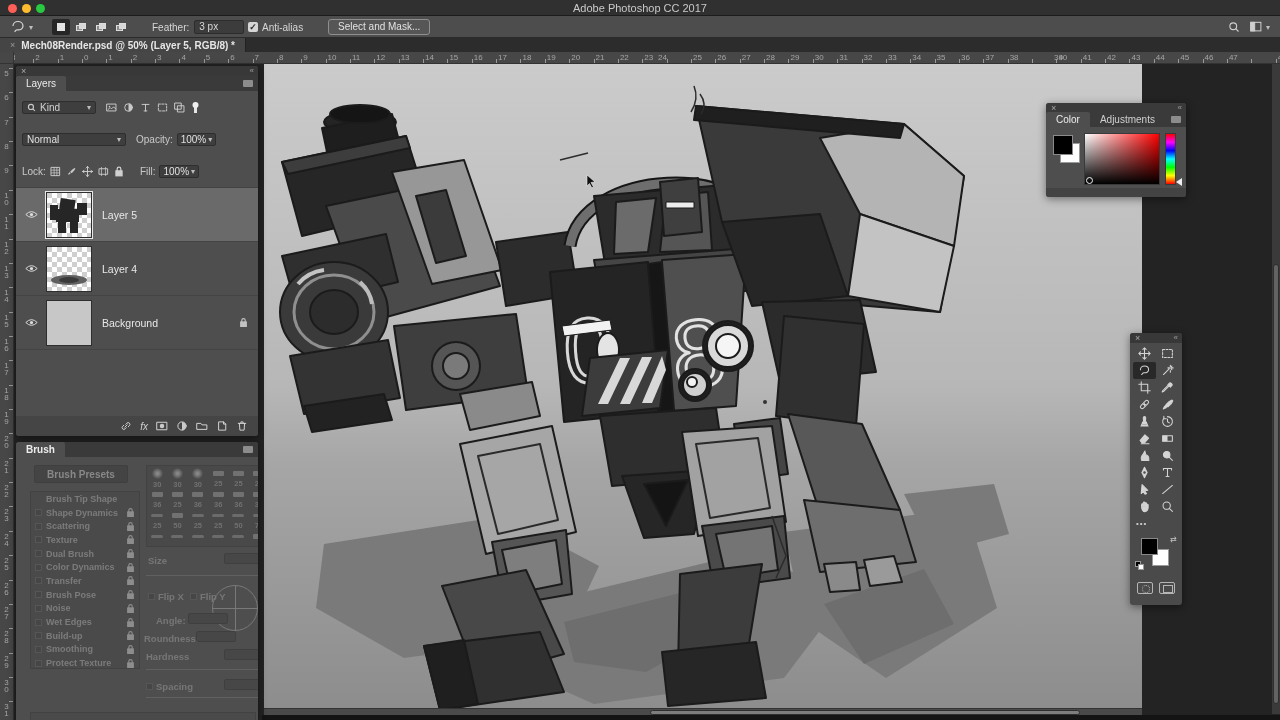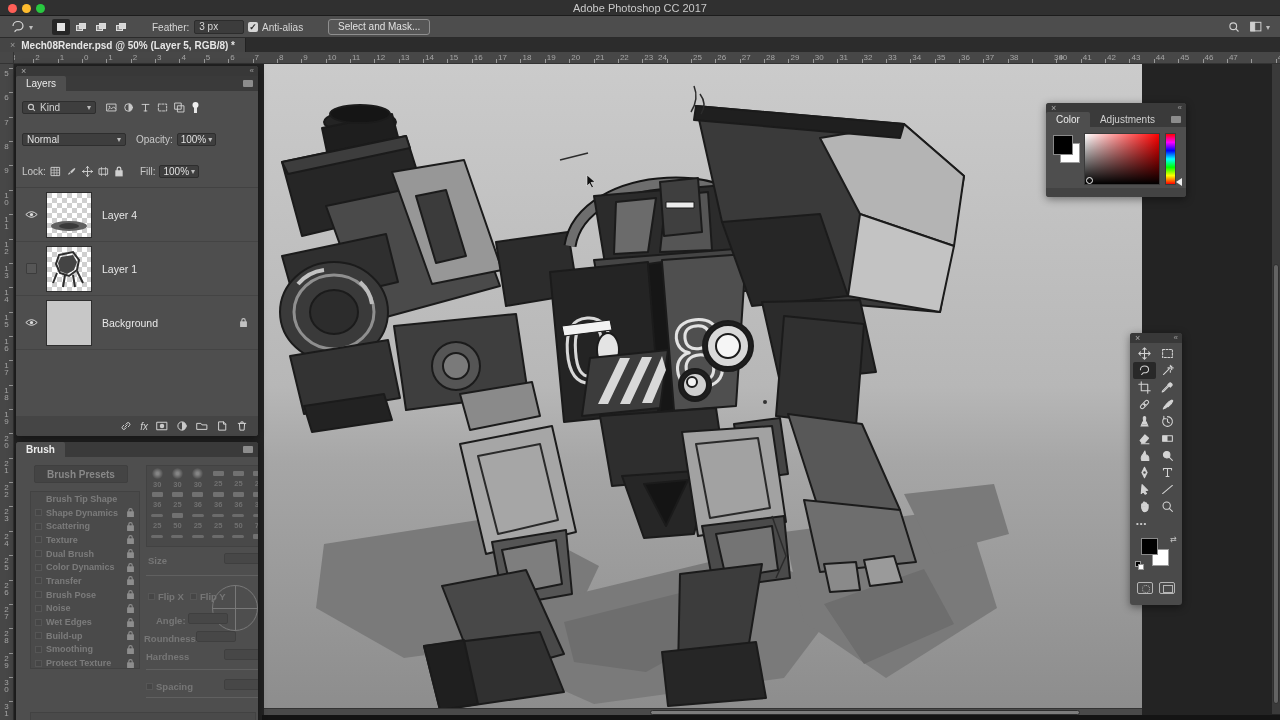--- a/index.html
+++ b/index.html
@@ -631,45 +631,51 @@
             </svg>
           </span>
         </span>
       <span style="margin-left:12px">Fill:</span>
       <span class="mini-field">
         <span>100%</span>
           <span class="chev">▾</span>
       </span>
     </div>
     <div class="layer-list" id="layerList">
+        <div class="layer-row selected">
+          <span class="eye-cell">
+            <svg width="13" height="9" viewBox="0 0 16 10" fill="none" stroke="#dcdcdc" stroke-width="1.2">
+              <path d="M1 5Q8-2 15 5 8 12 1 5Z"></path>
+              <circle cx="8" cy="5" r="2" fill="#dcdcdc" stroke="none"></circle>
+            </svg>
+          </span>
+          <span class="thumb"><svg width="44" height="44" viewBox="0 0 44 44">
+              <g fill="#262626">
+                <rect x="13" y="6" width="15" height="11" transform="rotate(8 20 11)"></rect>
+                <rect x="9" y="16" width="23" height="13"></rect>
+                <rect x="11" y="29" width="8" height="11"></rect>
+                <rect x="23" y="29" width="8" height="11"></rect>
+                <rect x="3" y="12" width="8" height="15"></rect>
+                <rect x="30" y="10" width="10" height="12"></rect>
+              </g>
+            </svg></span>
+          <span class="layer-name">Layer 5</span>
+        </div>
         <div class="layer-row">
           <span class="eye-cell">
             <svg width="13" height="9" viewBox="0 0 16 10" fill="none" stroke="#dcdcdc" stroke-width="1.2">
               <path d="M1 5Q8-2 15 5 8 12 1 5Z"></path>
               <circle cx="8" cy="5" r="2" fill="#dcdcdc" stroke="none"></circle>
             </svg>
           </span>
           <span class="thumb"><svg width="44" height="44" viewBox="0 0 44 44">
               <ellipse cx="22" cy="33" rx="18" ry="5" fill="#606060"></ellipse>
               <ellipse cx="22" cy="33" rx="10" ry="3" fill="#3a3a3a"></ellipse>
             </svg></span>
           <span class="layer-name">Layer 4</span>
-        </div>
-        <div class="layer-row">
-          <span class="eye-cell">
-            <span class="eye-empty"></span>
-          </span>
-          <span class="thumb"><svg width="44" height="44" viewBox="0 0 44 44">
-              <g fill="none" stroke="#2e2e2e" stroke-width="2">
-                <path d="M12 8l14-3 6 8-2 10-8 6-9-3-4-9z"></path>
-                <path d="M10 26l-4 10M30 24l6 12M18 28l-2 12M26 28l2 12"></path>
-              </g>
-              <path d="M14 10l12-2 4 7-3 8-7 4-7-3-2-8z" fill="#444"></path>
-            </svg></span>
-          <span class="layer-name">Layer 1</span>
         </div>
         <div class="layer-row">
           <span class="eye-cell">
             <svg width="13" height="9" viewBox="0 0 16 10" fill="none" stroke="#dcdcdc" stroke-width="1.2">
               <path d="M1 5Q8-2 15 5 8 12 1 5Z"></path>
               <circle cx="8" cy="5" r="2" fill="#dcdcdc" stroke="none"></circle>
             </svg>
           </span>
           <span class="thumb"><svg width="44" height="44" viewBox="0 0 44 44">
               <rect width="44" height="44" fill="#c7c7c7"></rect>

